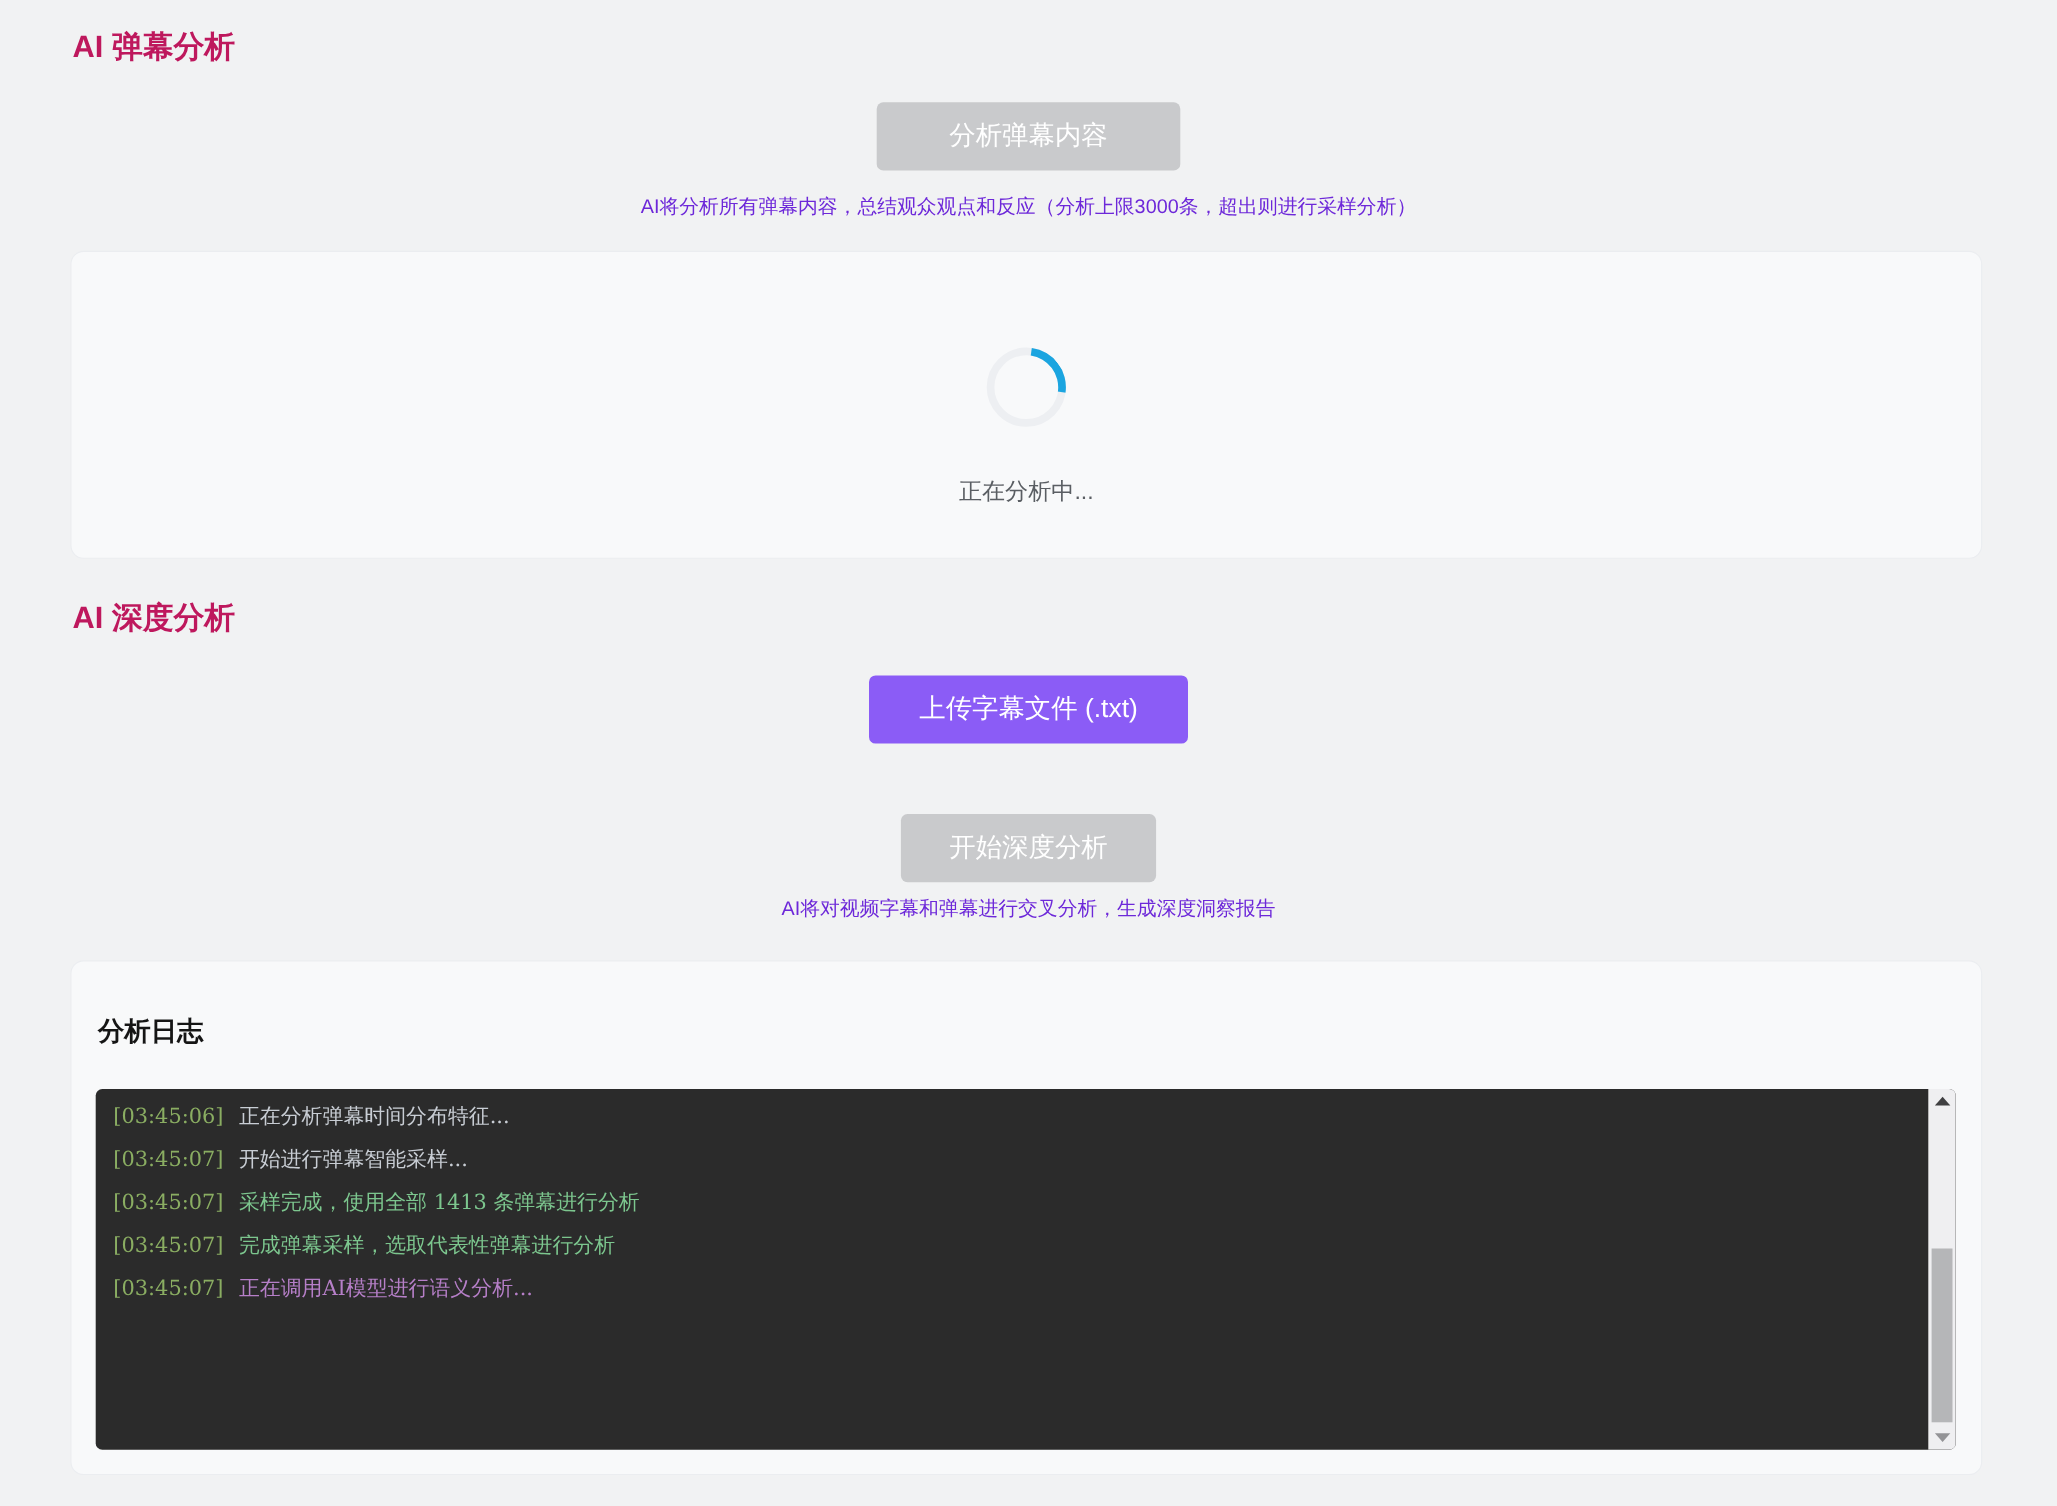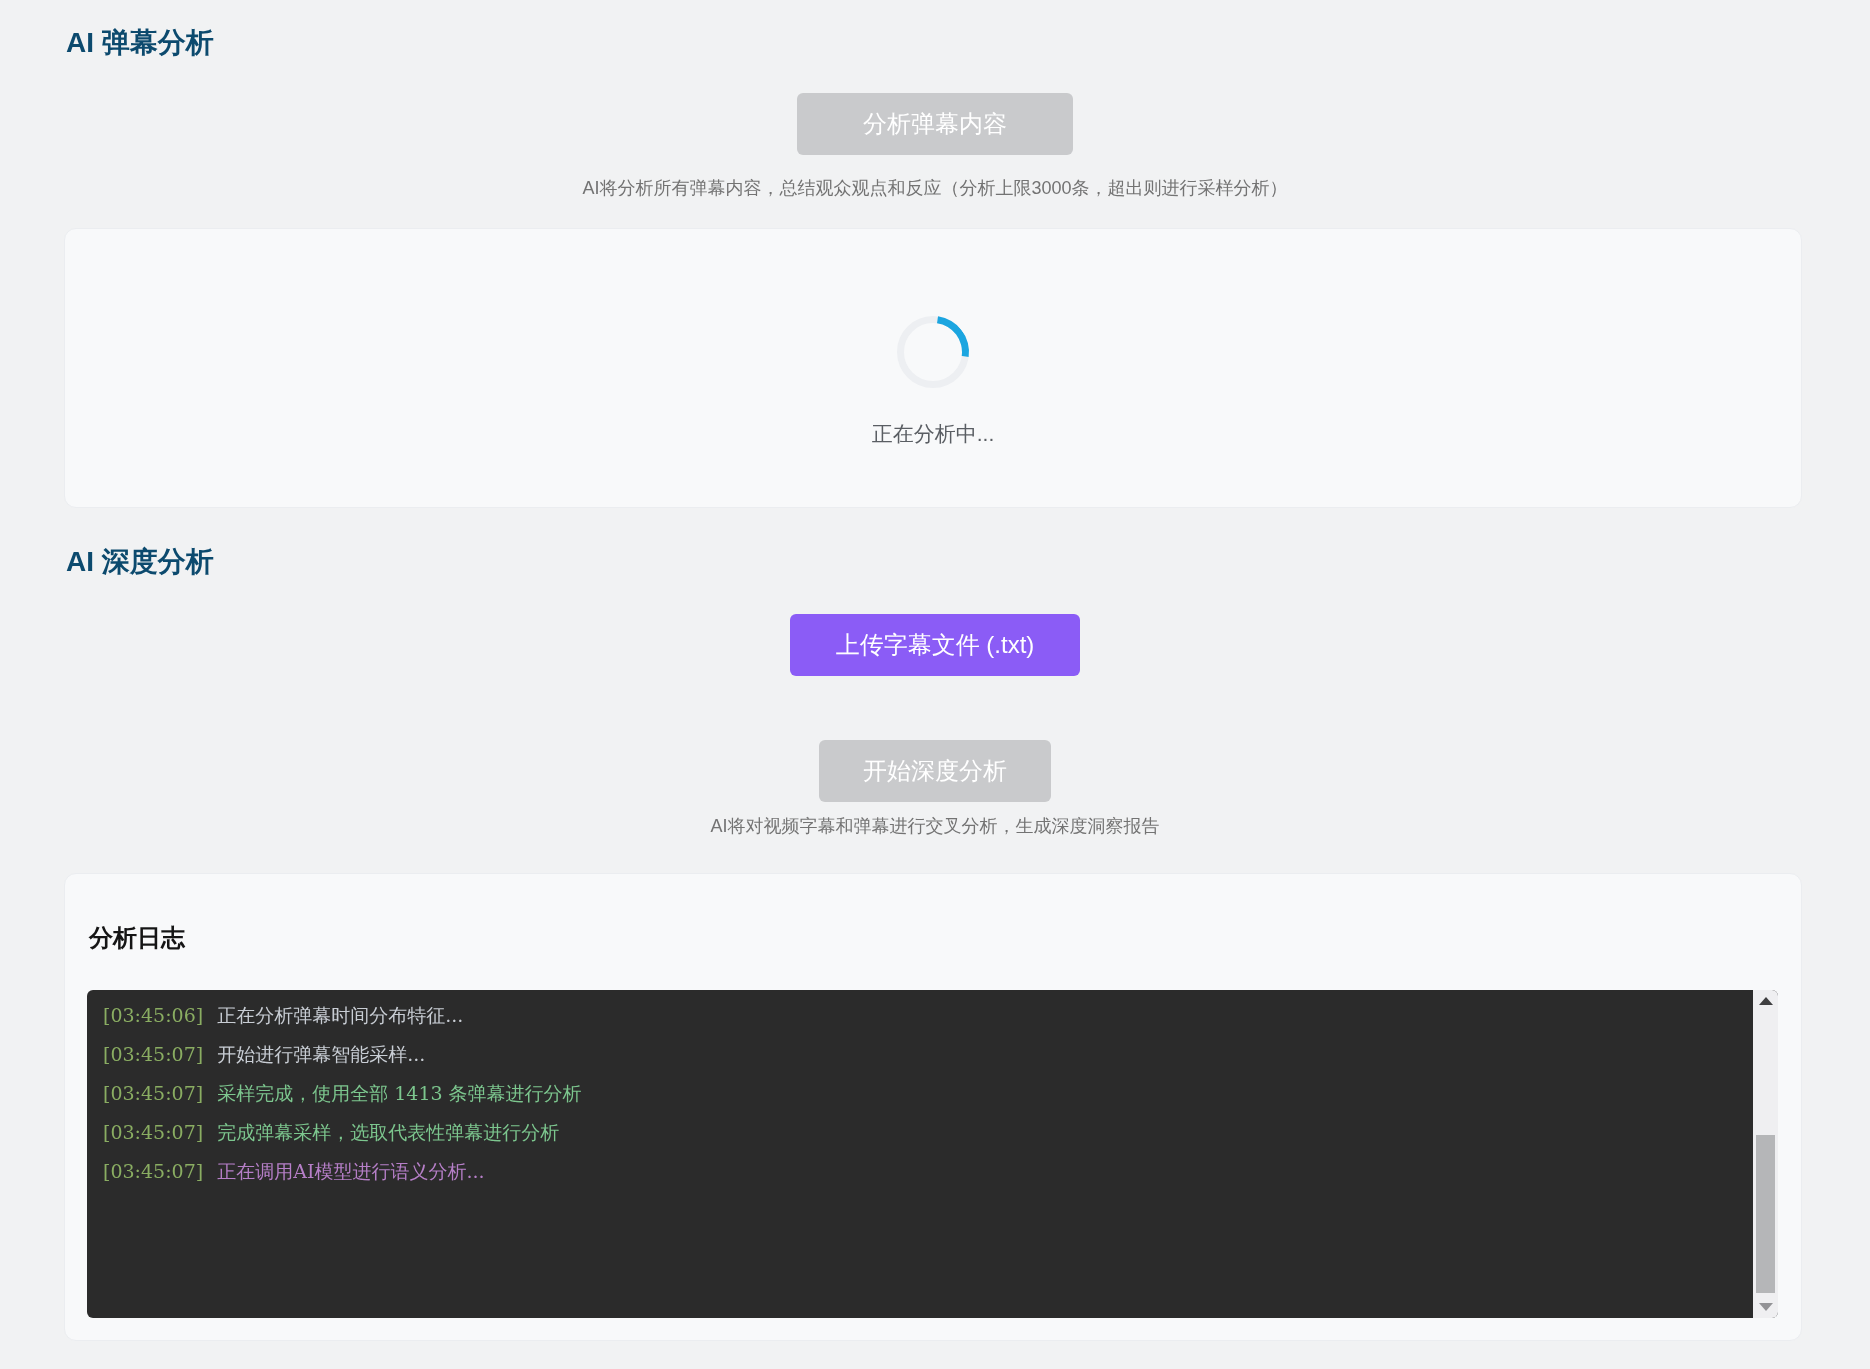--- a/index.html
+++ b/index.html
@@ -6,21 +6,21 @@
   html,body { width:1870px; height:1369px; }
   body {
     background:#f1f2f3;
     font-family:"Liberation Sans","DejaVu Sans",sans-serif;
     color:#1a1a1a;
     overflow:hidden;
   }
   .section-title {
     font-size:28px;
     font-weight:bold;
-    color:#0c4a6e;
+    color:#be185d;
     margin-left:66px;
     line-height:34px;
   }
   .title-1 { padding-top:26px; }
   .title-2 { margin-top:37px; }
   .center-row { text-align:center; }
   .btn {
     display:inline-block;
     border:none;
     border-radius:6px;
@@ -34,21 +34,21 @@
   }
   .btn-disabled {
     background:#c9cacc;
     cursor:not-allowed;
   }
   .btn-analyze { width:276px; margin-top:33px; }
   .btn-upload  { width:290px; margin-top:35px; background:#8b5cf6; }
   .btn-start   { width:232px; margin-top:64px; }
   .hint {
     font-size:18px;
-    color:#737373;
+    color:#6d28d9;
     margin-top:21px;
     line-height:24px;
   }
   .hint-2 { margin-top:12px; }
   .panel {
     margin:0 64px;
     width:1738px;
     background:#f8f9fa;
     border:1px solid #ebedf0;
     border-radius:12px;
@@ -71,21 +71,21 @@
     border-radius:50%;
   }
   .spinner-arc {
     position:absolute; inset:0;
     border:7px solid transparent;
     border-top-color:#1ba5e0;
     border-radius:50%;
     transform:rotate(53deg);
   }
   .loading-text {
-    margin-top:32px;
+    margin-top:45px;
     font-size:21px;
     color:#5a5e63;
   }
   .panel-log {
     margin-top:35px;
     height:468px;
     padding:48px 24px 24px 24px;
   }
   .log-title {
     font-size:24px;

